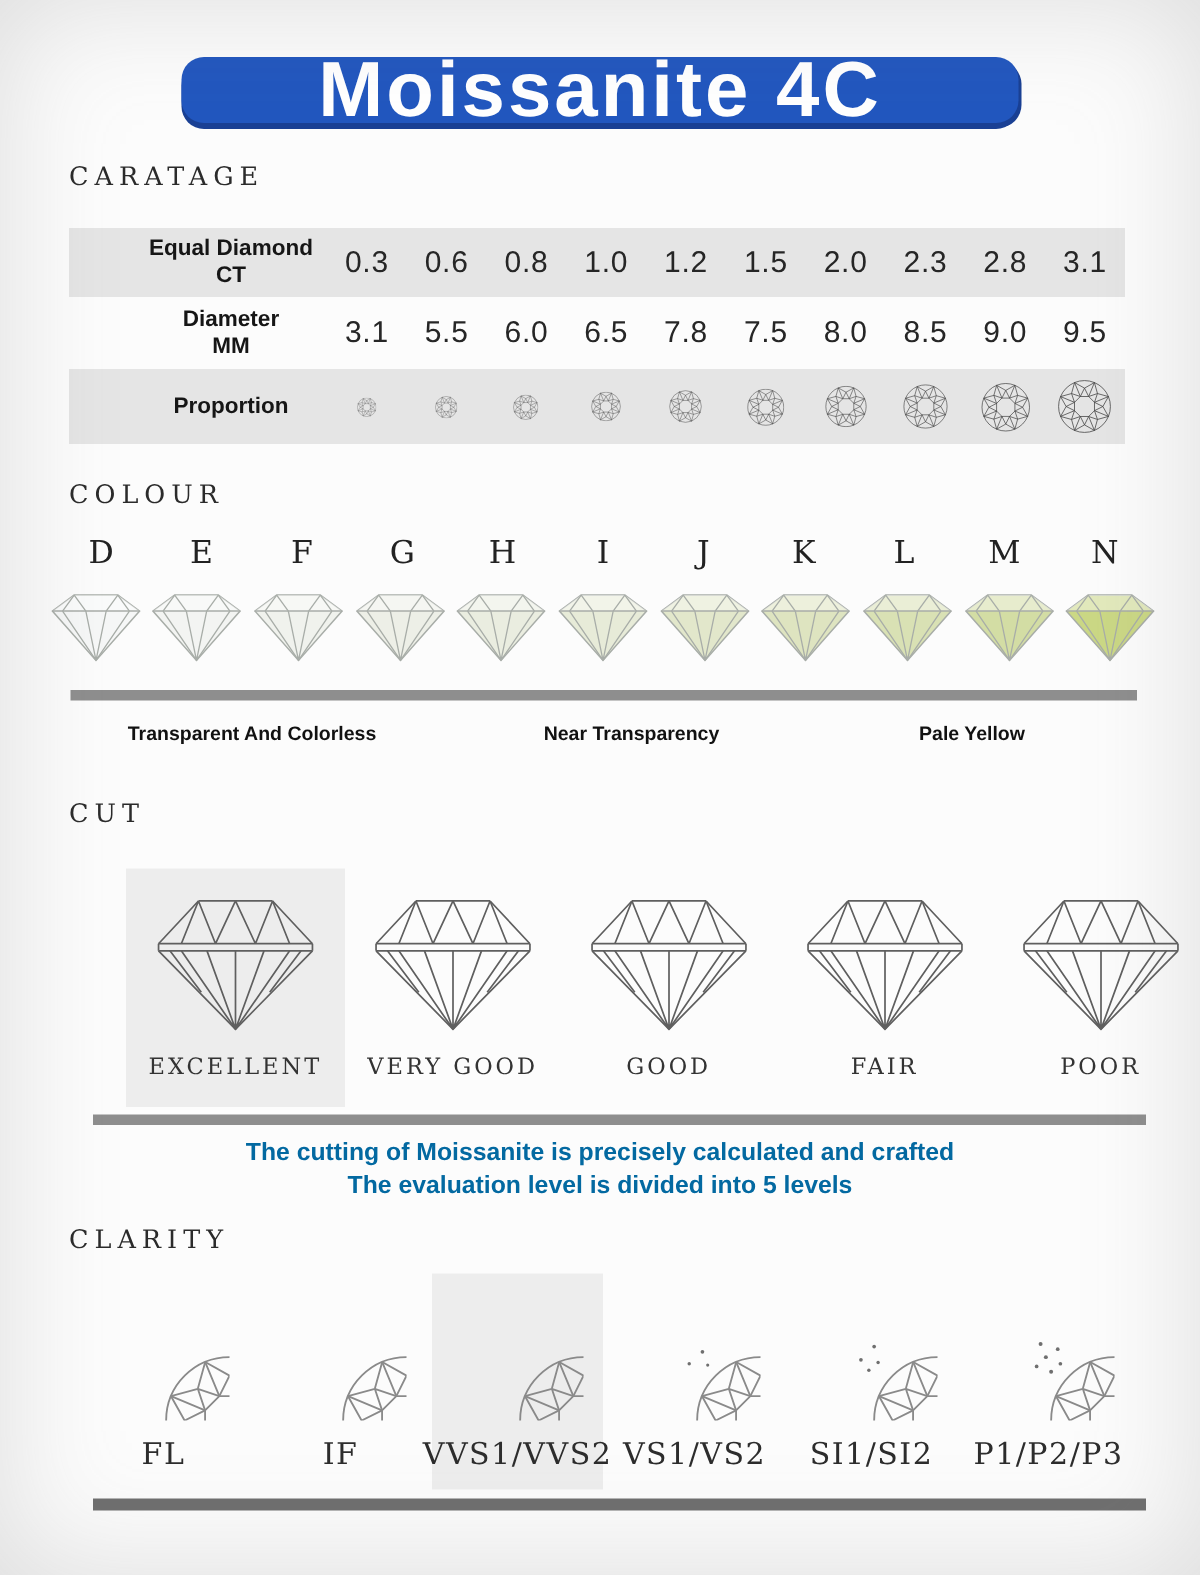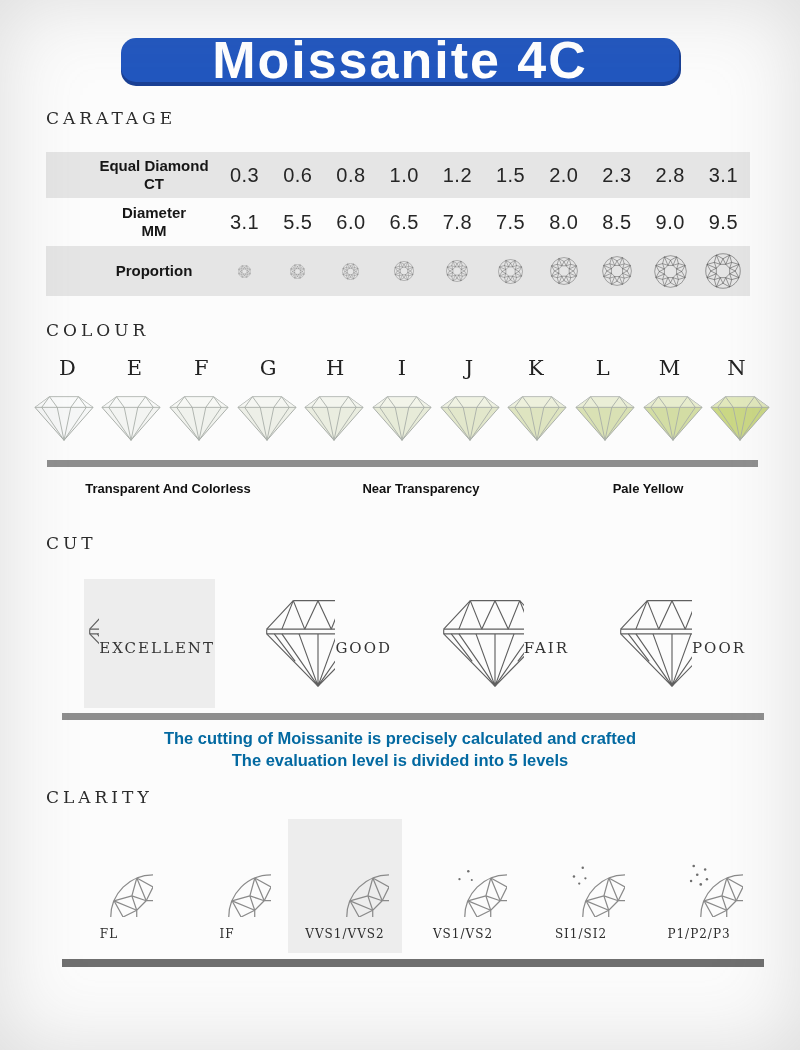--- a/index.html
+++ b/index.html
@@ -52,38 +52,38 @@
   .gems .gcell{display:flex;justify-content:center;align-items:flex-start;}
   .hbar{height:7px;background:#8e8e8e;margin:16px 42px 0 47px;}
   .colour-groups{position:relative;height:24px;margin-top:14px;}
   .colour-groups span{
     position:absolute;top:0;transform:translateX(-50%);
     font-weight:bold;font-size:13px;white-space:nowrap;color:#111;
   }
   .cg1{left:168px;} .cg2{left:421px;} .cg3{left:648px;}
   
   .cut-row{display:flex;justify-content:space-between;margin:26px 54px 0 84px;}
-  .cut-cell{width:131px;display:flex;flex-direction:row;align-items:center;
-    padding:14px 0 18px;}
+  .cut-cell{width:131px;display:flex;flex-direction:column;align-items:center;
+    padding:14px 15px 18px;}
   .cut-cell.hl{background:#ededed;}
   .cut-cell svg{color:#5f5f5f;}
   .cut-label{
     margin-top:12px;font-family:"DejaVu Serif","Liberation Serif",serif;
     font-size:15px;letter-spacing:2px;color:#333;white-space:nowrap;
   }
   .cut-bar{height:7px;background:#8e8e8e;margin:5px 36px 0 62px;}
   .cut-note{text-align:center;font-weight:bold;font-size:16.5px;line-height:1.35;margin-top:7px;color:#0369a1;}
   
   .clarity-row{display:flex;justify-content:space-between;margin:12px 44px 0 52px;}
   .clarity-cell{width:114px;display:flex;flex-direction:column;align-items:center;padding:10px 0 12px;}
   .clarity-cell.hl{background:#ededed;}
   .clarity-cell svg{color:#8a8a8a;}
   .clarity-label{
     margin-top:10px;font-family:"DejaVu Serif","Liberation Serif",serif;
-    font-size:12px;letter-spacing:1px;color:#2d2d2d;white-space:nowrap;
+    font-size:20px;letter-spacing:1px;color:#2d2d2d;white-space:nowrap;
   }
   .bottom-bar{height:8px;background:#6f6f6f;margin:6px 36px 0 62px;}
 </style>
 </head>
 <body>
 
 <svg width="0" height="0" style="position:absolute" aria-hidden="true">
   <defs>
     <symbol id="gem-top" viewBox="-50 -50 100 100">
       <g fill="none" stroke="currentColor" stroke-width="1.4">
@@ -299,20 +299,26 @@
   <div class="cut-cell hl">
     <svg width="114" height="97">
         <use href="#cut-diagram" width="114" height="97"></use>
       </svg>
     <div class="cut-label">EXCELLENT</div>
   </div>
   <div class="cut-cell">
     <svg width="114" height="97">
         <use href="#cut-diagram" width="114" height="97"></use>
       </svg>
+    <div class="cut-label">VERY GOOD</div>
+  </div>
+  <div class="cut-cell">
+    <svg width="114" height="97">
+        <use href="#cut-diagram" width="114" height="97"></use>
+      </svg>
     <div class="cut-label">GOOD</div>
   </div>
   <div class="cut-cell">
     <svg width="114" height="97">
         <use href="#cut-diagram" width="114" height="97"></use>
       </svg>
     <div class="cut-label">FAIR</div>
   </div>
   <div class="cut-cell">
     <svg width="114" height="97">

